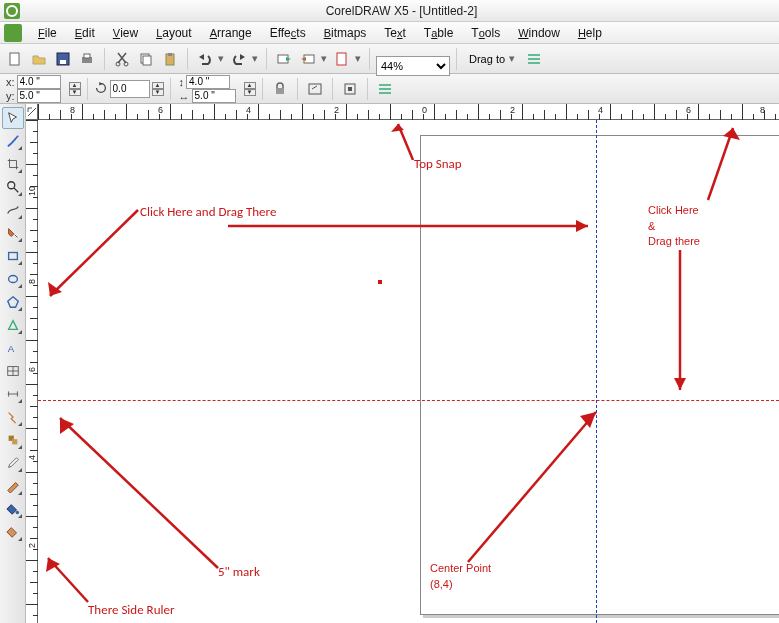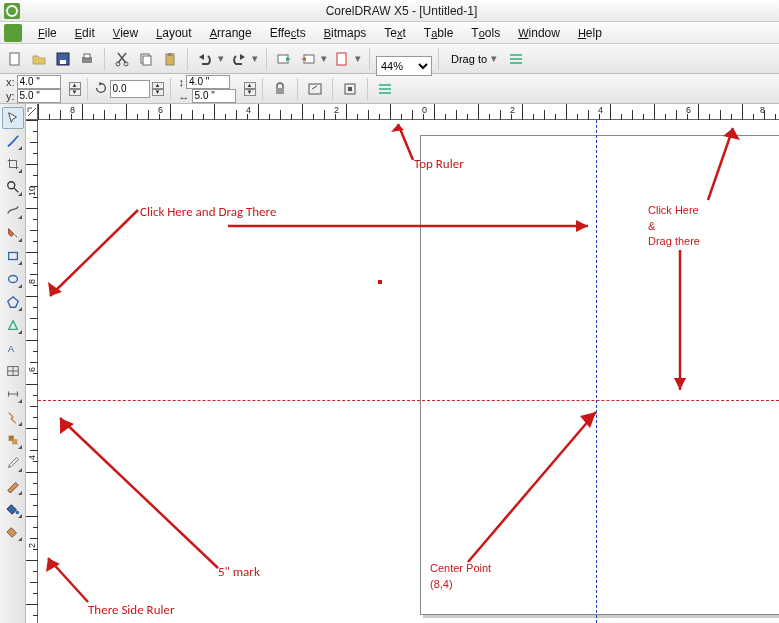--- a/index.html
+++ b/index.html
@@ -45,21 +45,21 @@
 .ann { position:absolute; color:#c81818; font-size:13px; font-family: Calibri, sans-serif; line-height:1.2; }
 .arrow { position:absolute; pointer-events:none; }
 .arrow line, .arrow path { stroke:#c81818; stroke-width:2.5; fill:none; }
 .arrow polygon { fill:#c81818; }
 </style>
 </head>
 <body>
 
 <div class="titlebar">
   <div class="logo"></div>
-  <div class="apptitle">CorelDRAW X5 - [Untitled-1]</div>
+  <div class="apptitle">CorelDRAW X5 - [Untitled-2]</div>
 </div>
 
 <div class="menubar">
   <div class="miclogo"></div>
   <div class="mitem"><span class="ul">F</span>ile</div>
   <div class="mitem"><span class="ul">E</span>dit</div>
   <div class="mitem"><span class="ul">V</span>iew</div>
   <div class="mitem"><span class="ul">L</span>ayout</div>
   <div class="mitem"><span class="ul">A</span>rrange</div>
   <div class="mitem">Effe<span class="ul">c</span>ts</div>
@@ -143,21 +143,21 @@
       </svg>
     </div>
   <div style="width:8px;height:20px;display:flex;align-items:center;color:#666;">▾</div>
   <div class="tbbtn">
       <svg viewBox="0 0 16 16">
         <rect x="3" y="2" width="9" height="12" fill="#fff" stroke="#c33"></rect>
       </svg>
     </div>
   <div style="width:8px;height:20px;display:flex;align-items:center;color:#666;">▾</div>
   <div class="sep"></div>
-  <select class="tbselect" style="width:56px;margin-top:14px;" value="44%"><option>44%</option></select>
+  <select class="tbselect" style="width:74px;margin-top:14px;" value="44%"><option>44%</option></select>
   <div class="sep"></div>
   <div class="snapbox">
     <span>Drag to</span>
     <span style="color:#666;">▾</span>
   </div>
   <div class="tbbtn">
       <svg viewBox="0 0 16 16">
         <path d="M2 4h12M2 8h12M2 12h12" stroke="#3a7" stroke-width="1.5"></path>
       </svg>
     </div>
@@ -495,21 +495,21 @@
       <div class="num" style="top: 340px;">4</div>
       <div class="num" style="top: 428px;">2</div>
     </div>
 
   <div class="canvas">
 
     <div class="page" style="left:382px; top:15px; width:373px; height:480px;"></div>
     <div class="guide-v" style="left:558px;"></div>
     <div class="guide-h" style="top:280px;"></div>
 
-    <div class="ann" style="left:376px; top:36px;">Top Ruler</div>
+    <div class="ann" style="left:376px; top:36px;">Top Snap</div>
     <div class="ann" style="left:102px; top:84px;">Click Here and Drag There</div>
     <div class="ann" style="left:610px; top:82px; white-space:pre;"><span>Click Here
 &amp;
 Drag there</span></div>
     <div class="ann" style="left:180px; top:444px;">5" mark</div>
     <div class="ann" style="left:392px; top:440px; white-space:pre;"><span>Center Point
 (8,4)</span></div>
     <div class="ann" style="left:50px; top:482px;">There Side Ruler</div>
 
     <div style="position:absolute;left:340px;top:160px;width:4px;height:4px;background:#c81818;"></div>

